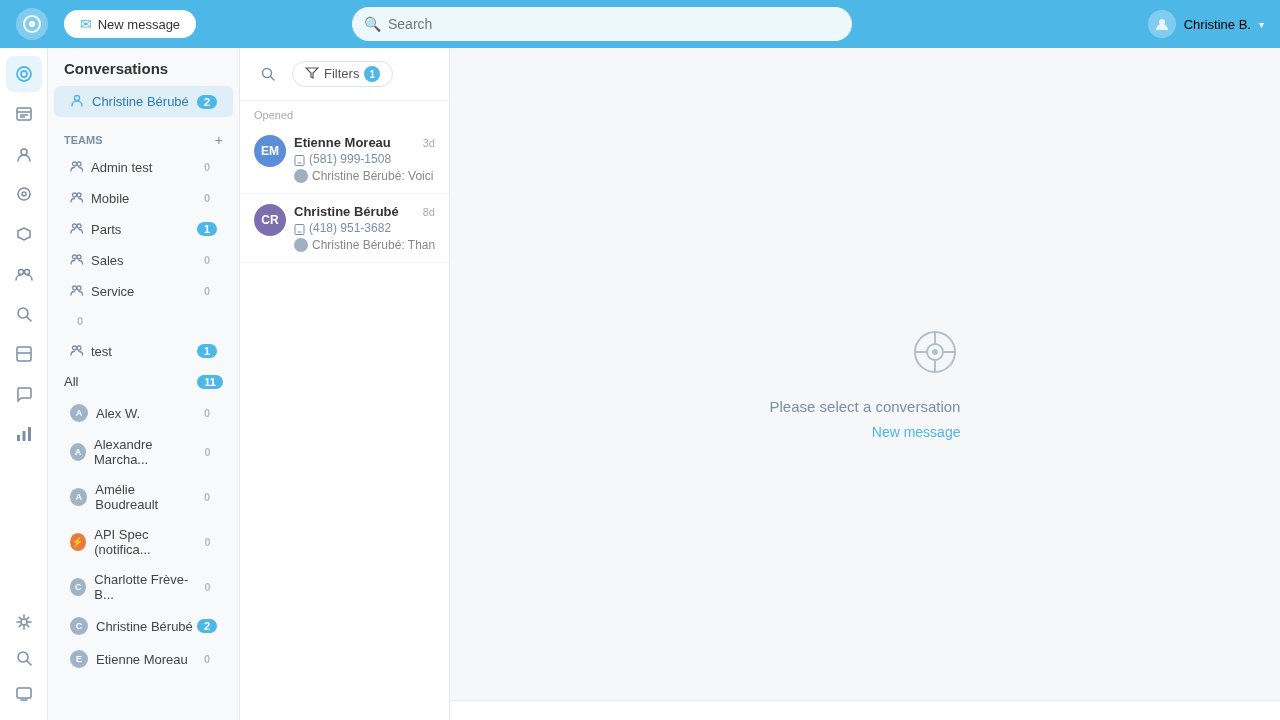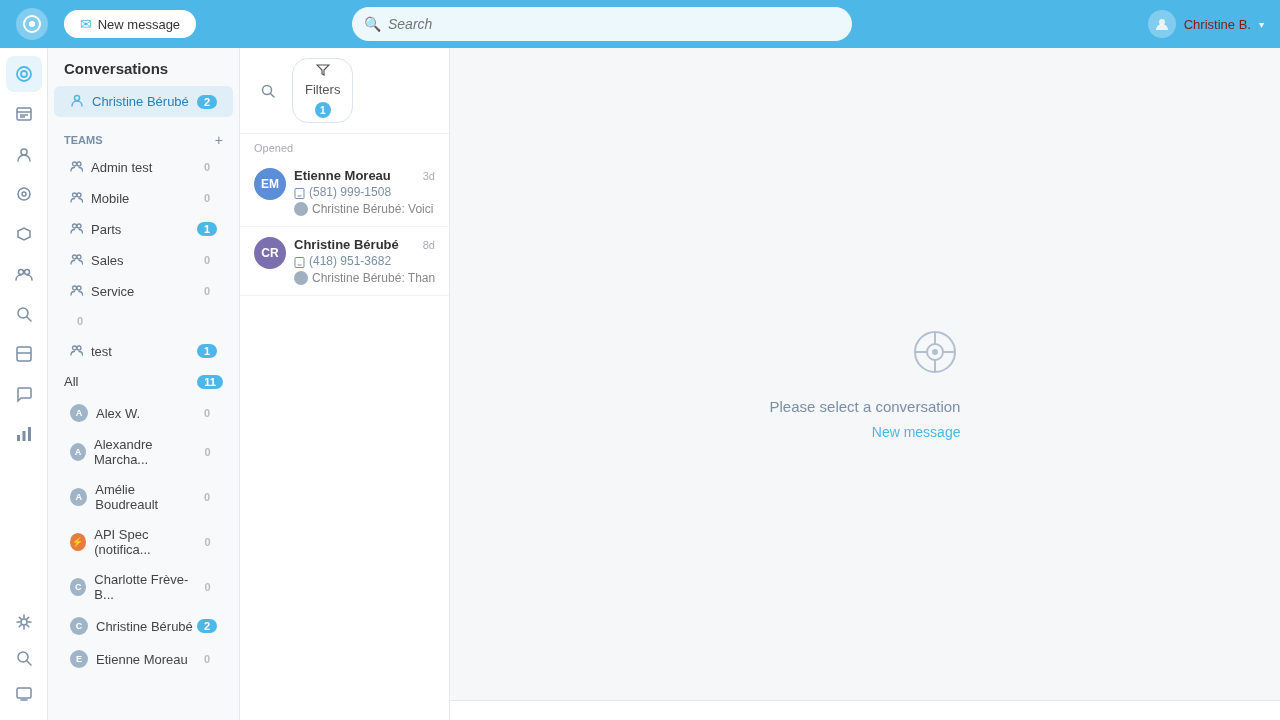--- a/index.html
+++ b/index.html
@@ -20,34 +20,34 @@
       display: flex; align-items: center; gap: 6px; cursor: pointer; font-size: 13px;
       color: #333; font-weight: 500;
     }
     .new-message-btn .btn-icon { color: #4db8e8; font-size: 14px; }
     .search-bar {
       flex: 1; max-width: 500px; margin: 0 auto; position: relative;
     }
     .search-bar input {
       width: 100%; height: 34px; border-radius: 17px; border: none;
       padding: 0 16px 0 36px; font-size: 14px; background: rgba(255,255,255,0.9);
-      outline: none; color: #555; font-style: italic;
+      outline: none; color: #555;
     }
     .search-icon-top {
       position: absolute; left: 12px; top: 50%; transform: translateY(-50%);
       color: #888; font-size: 14px;
     }
     .topbar-right {
       margin-left: auto; display: flex; align-items: center; gap: 8px; color: white; cursor: pointer;
     }
     .topbar-avatar {
       width: 28px; height: 28px; border-radius: 50%; background: rgba(255,255,255,0.3);
       display: flex; align-items: center; justify-content: center; font-size: 12px; color: white;
     }
-    .topbar-username { font-size: 13px; color: #7f1d1d; font-weight: 500; }
+    .topbar-username { font-size: 13px; color: #000000; font-weight: 500; }
     .topbar-chevron { font-size: 10px; color: white; }
 
     
     .sidebar-icons {
       position: fixed; top: 48px; left: 0; width: 48px; height: calc(100vh - 48px);
       background: white; border-right: 1px solid #e5e9ed;
       display: flex; flex-direction: column; align-items: center; padding: 8px 0; gap: 4px;
       z-index: 90;
     }
     .sidebar-icon-item {
@@ -102,22 +102,22 @@
     }
     .conv-toolbar {
       display: flex; align-items: center; padding: 10px 12px; gap: 8px; border-bottom: 1px solid #eee;
     }
     .conv-search-btn {
       background: none; border: none; cursor: pointer; color: #7a8fa6; font-size: 16px;
       width: 32px; height: 32px; display: flex; align-items: center; justify-content: center;
       border-radius: 6px;
     }
     .filter-btn {
-      display: flex; align-items: center; gap: 5px; background: none; border: 1px solid #dde3ea;
-      border-radius: 16px; padding: 4px 12px; cursor: pointer; font-size: 13px; color: #555; flex-direction: column;
+      display: flex; align-items: flex-start; gap: 5px; background: none; border: 1px solid #dde3ea;
+      border-radius: 16px; padding: 4px 12px; cursor: pointer; font-size: 13px; color: #555;
     }
     .filter-badge {
       background: #4db8e8; color: white; border-radius: 50%; width: 16px; height: 16px;
       display: flex; align-items: center; justify-content: center; font-size: 10px; font-weight: 700;
     }
     .conv-section-label {
       padding: 8px 14px 4px; font-size: 11px; color: #aab; font-weight: 500; text-transform: capitalize;
     }
     .conv-item {
       padding: 10px 14px; border-bottom: 1px solid #f0f4f8; cursor: pointer; position: relative;

